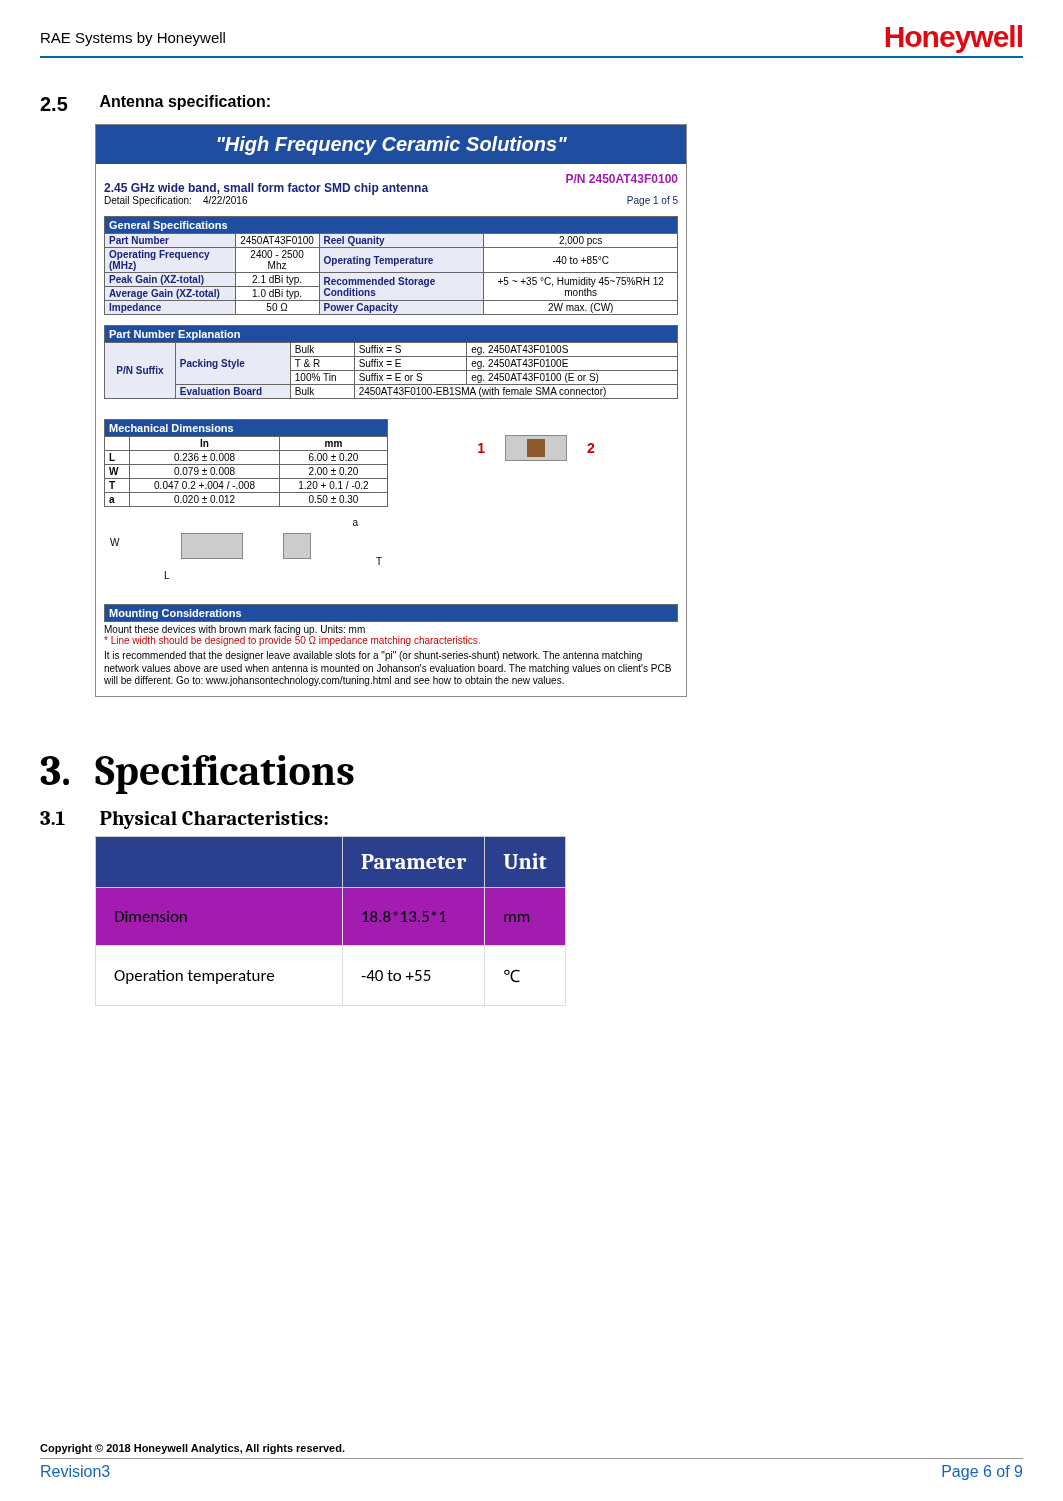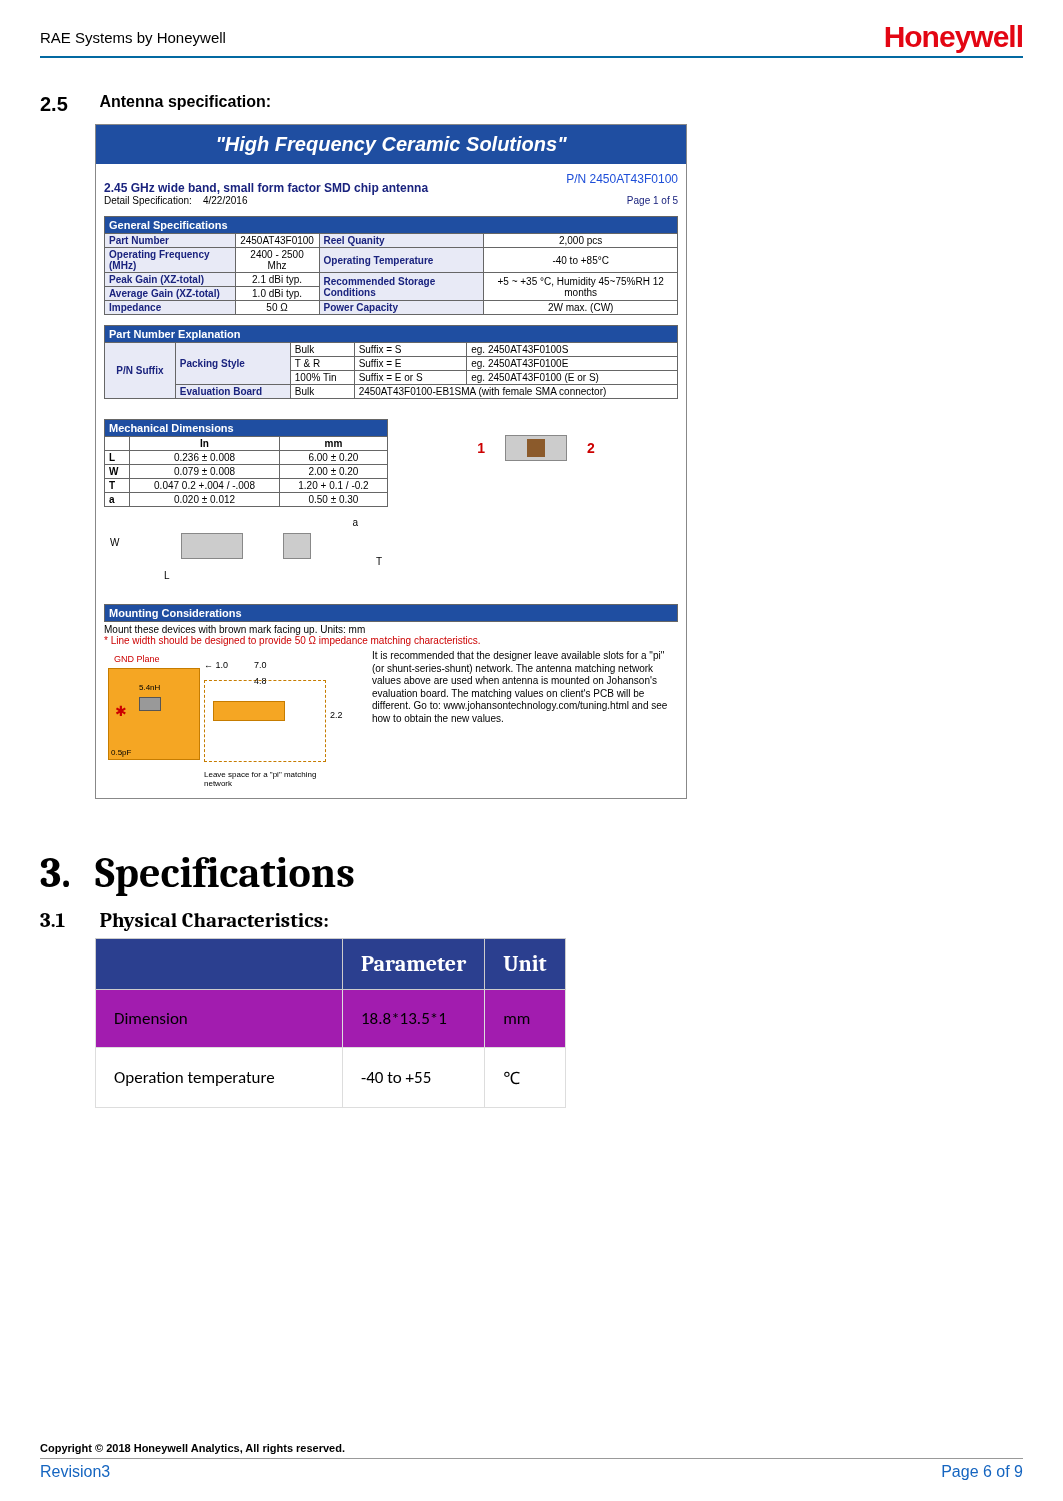--- a/index.html
+++ b/index.html
@@ -73,22 +73,22 @@
     display: flex;
     justify-content: space-between;
   }
   .ds-title-left {
     color: #1a237e;
     font-weight: bold;
     font-size: 12px;
     margin-top: 9px;
   }
   .ds-title-right {
-    color: #1d4ed8;
-    font-weight: normal;
+    color: #a21caf;
+    font-weight: bold;
     font-size: 12px;
     text-align: right;
   }
   .ds-sub {
     font-size: 10px;
   }
   .ds-sub-right {
     font-size: 10px;
     text-align: right;
     color: #1a237e;
@@ -406,37 +406,20 @@
       <table class="spec" style="margin-top:0">
           <tbody>
             <tr>
               <th class="hdr">Mounting Considerations</th>
             </tr>
           </tbody>
         </table>
       <div style="font-size:10px;margin-top:2px;">Mount these devices with brown mark facing up. Units: mm</div>
       <div class="asterisk-line">* Line width should be designed to provide 50 Ω impedance matching characteristics.</div>
       <div class="mount-content">
-        <div class="mount-diagram">
-          <div class="gnd-label">GND Plane</div>
-          <div class="gnd-plane">
-            <div style="position:absolute;left:6px;top:34px;color:#c00;font-size:14px;">✱</div>
-            <div style="position:absolute;left:30px;top:28px;width:20px;height:12px;background:#999;border:1px solid #555;"></div>
-            <div style="position:absolute;left:2px;bottom:2px;font-size:8px;">0.5pF</div>
-            <div style="position:absolute;left:30px;top:14px;font-size:8px;">5.4nH</div>
-          </div>
-          <div class="trace-box">
-            <div style="position:absolute;left:8px;top:20px;width:70px;height:18px;background:#f5a623;border:1px solid #c67c00;"></div>
-          </div>
-          <div style="position:absolute;left:100px;top:10px;font-size:9px;">← <span>1.0</span></div>
-          <div style="position:absolute;left:150px;top:10px;font-size:9px;">7.0</div>
-          <div style="position:absolute;left:150px;top:26px;font-size:9px;">4.8</div>
-          <div style="position:absolute;left:226px;top:60px;font-size:9px;">2.2</div>
-          <div style="position:absolute;left:100px;bottom:2px;font-size:8px;width:130px;">Leave space for a "pi" matching network</div>
-        </div>
         <div class="mount-text">It is recommended that the designer leave available slots for a "pi" (or shunt-series-shunt) network. The antenna matching network values above are used when antenna is mounted on Johanson's evaluation board. The matching values on client's PCB will be different. Go to: www.johansontechnology.com/tuning.html and see how to obtain the new values.</div>
       </div>
     </div>
 
   </div>
 </div>
 
 <h1 class="big">
   <span class="num">3.</span><span>Specifications</span>
 </h1>

